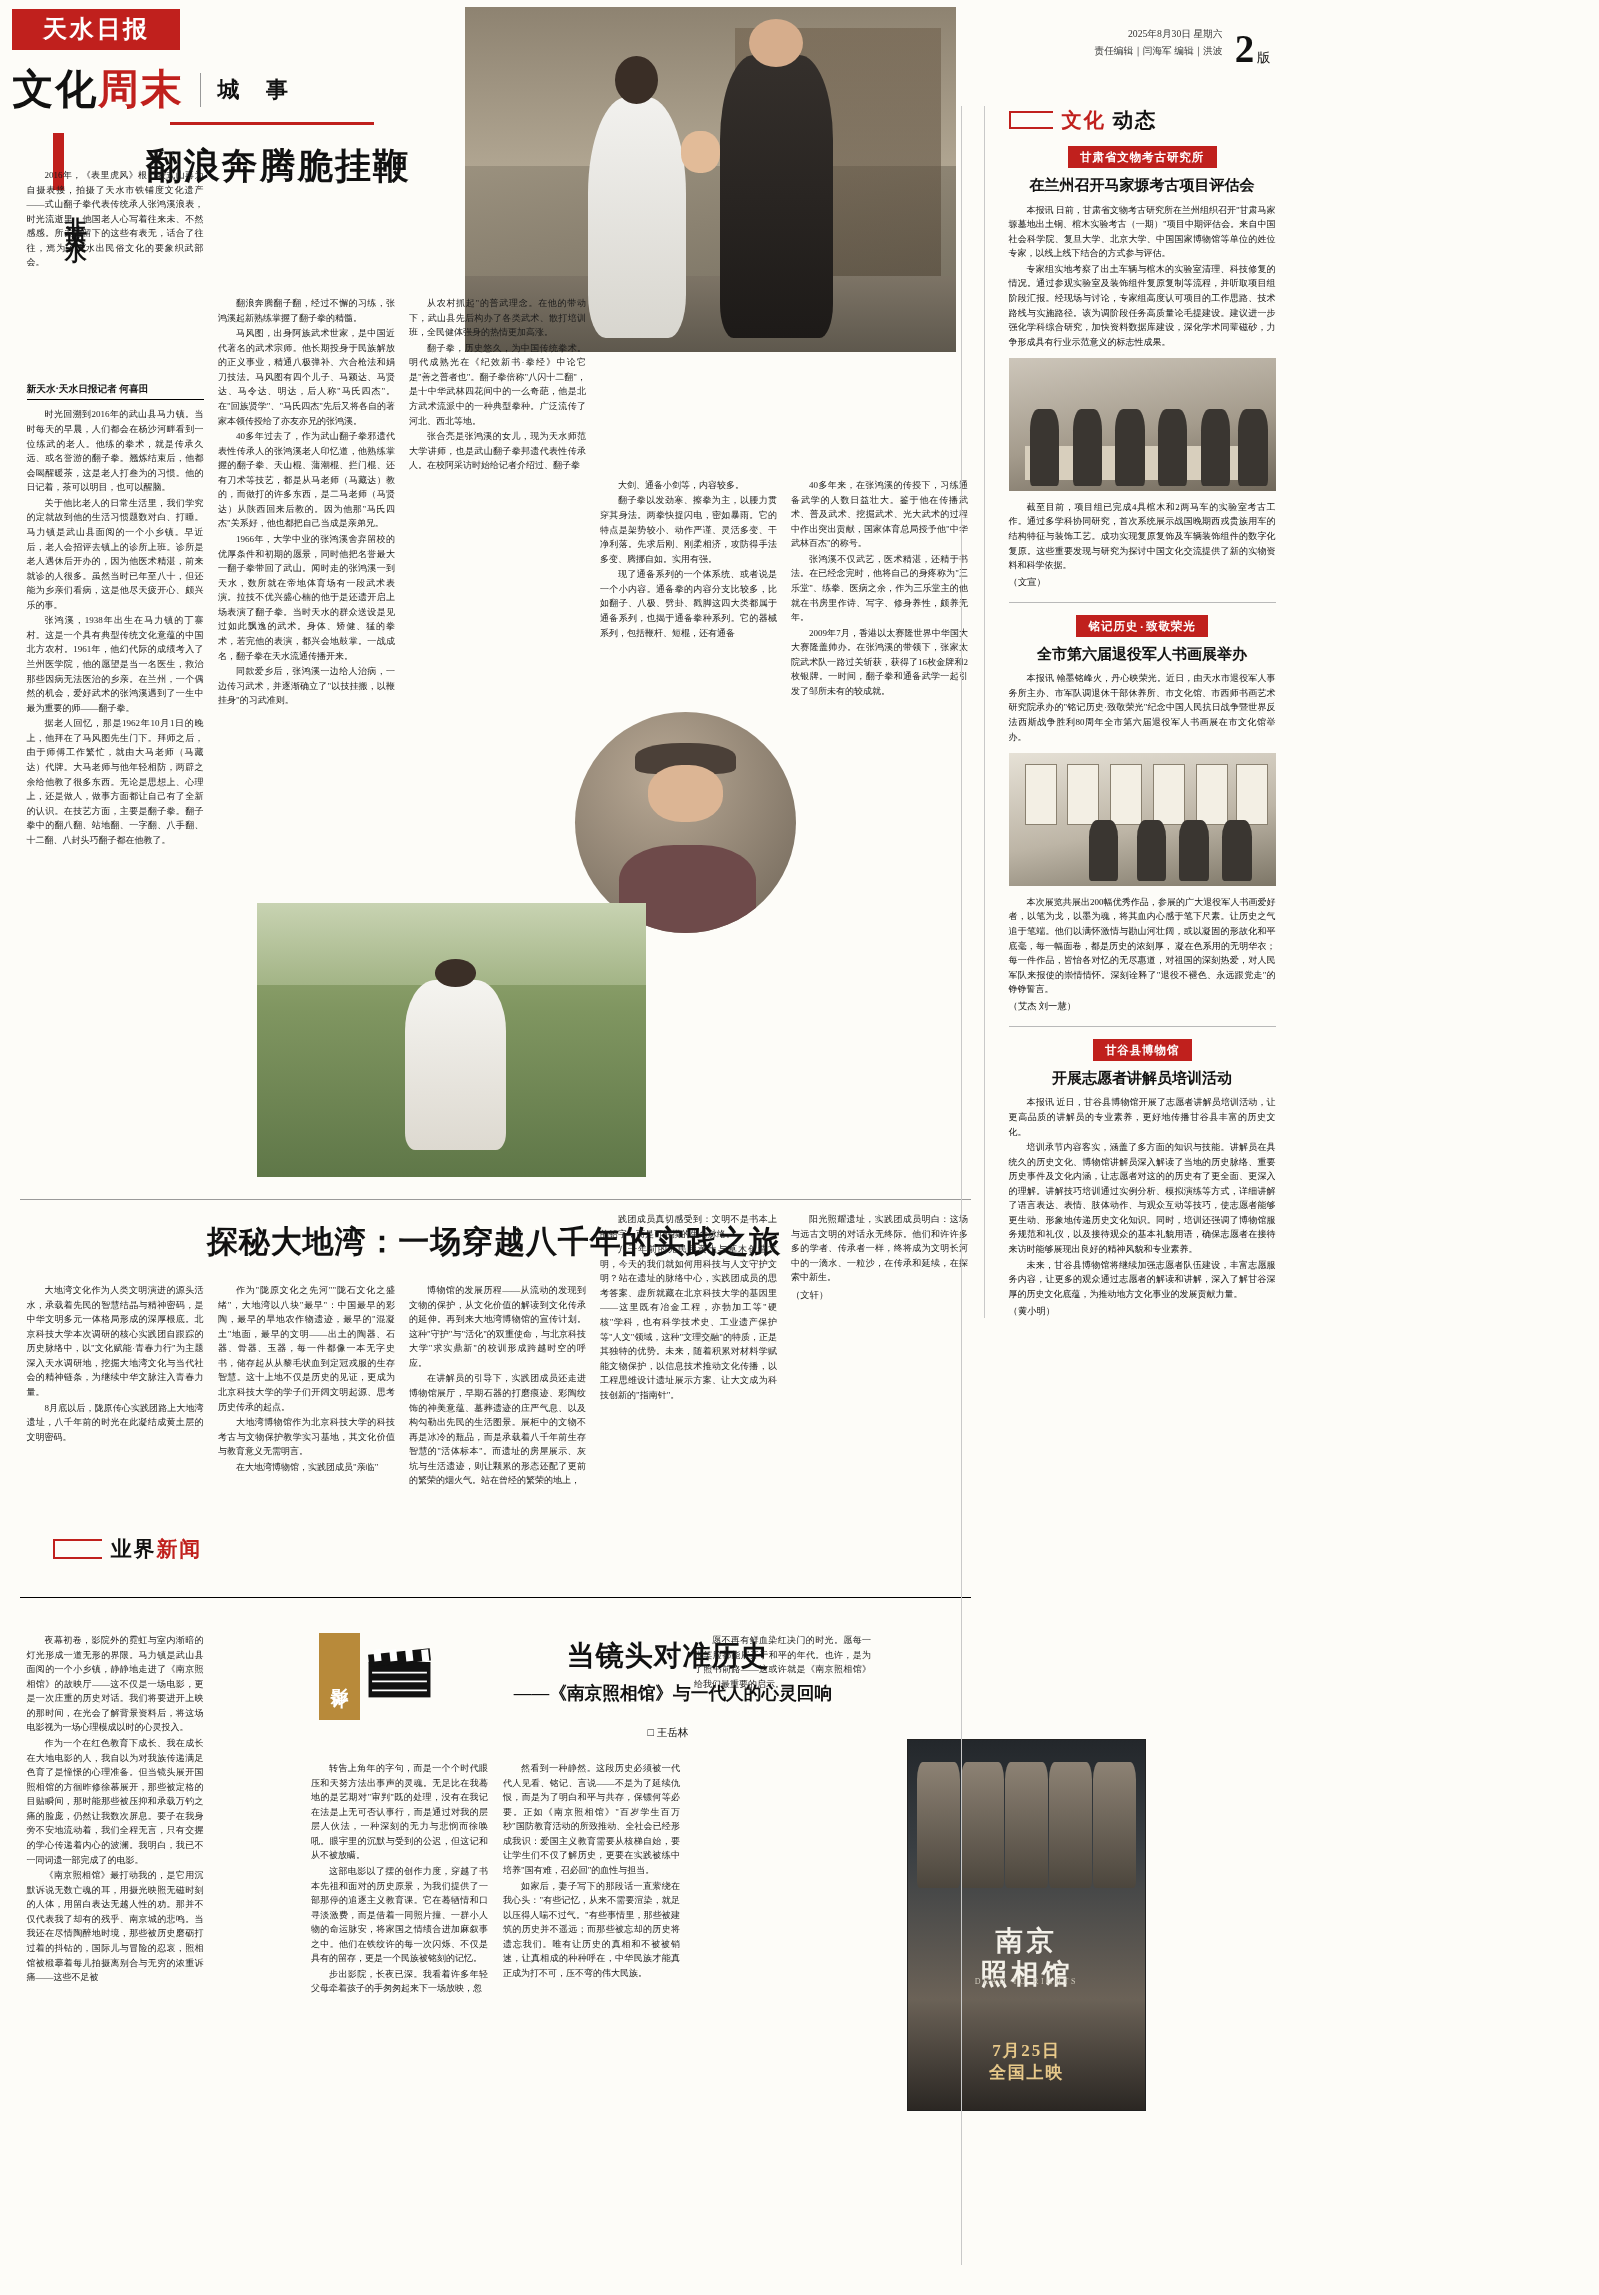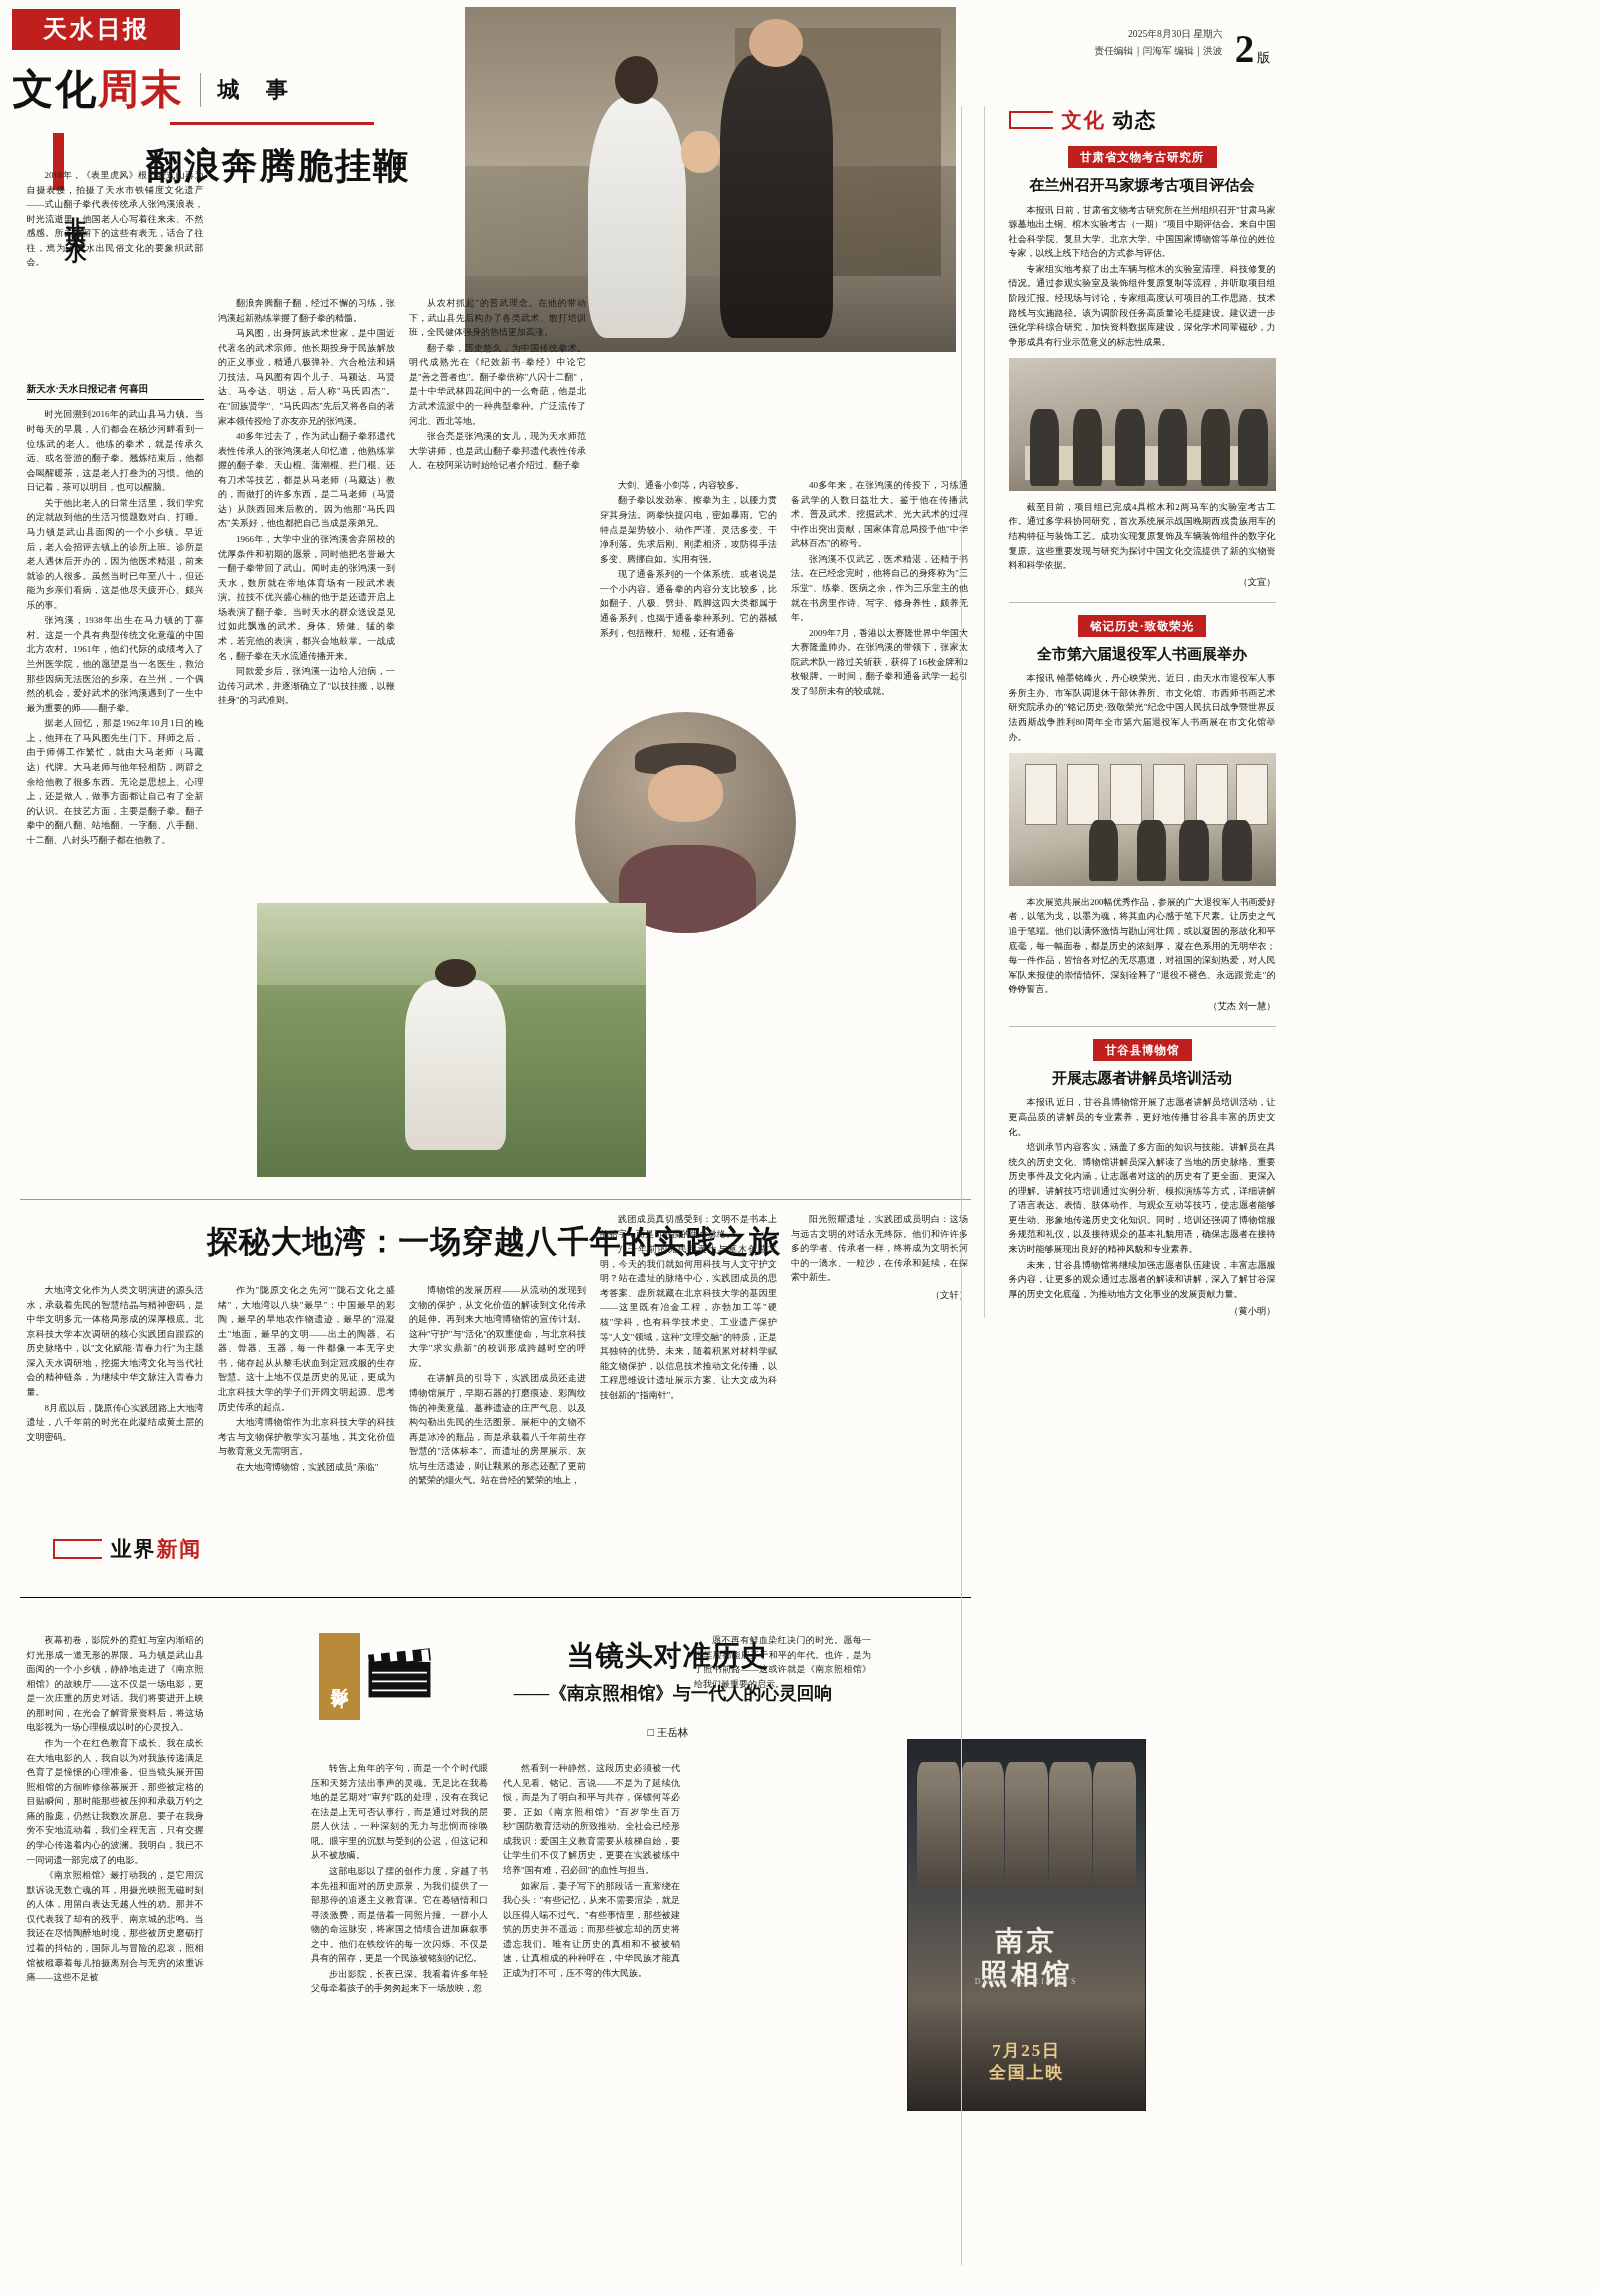--- a/index.html
+++ b/index.html
@@ -140,25 +140,25 @@
   .sidebar { position:absolute; right:12.4px; top:106px; width:292px; border-left:0.9px solid #c9c9c9; padding-left:24px; }
   .sb-head { display:flex; align-items:center; justify-content:flex-start; margin-bottom:12.4px; }
   .sb-bar { width:44px; height:17.7px; border:2.7px solid #c0201d; border-right:none; }
   .sb-head-t { font-size:20.4px; font-weight:bold; margin-left:8.8px; letter-spacing:1.8px;}
   .sb-head-t .red { color:#c0201d; }
 
   .sb-tag {
     display:inline-block; background:#c0201d; color:#fff; font-size:11.5px;
     padding:3.5px 12.4px; font-weight:bold; letter-spacing:0.9px; position:relative;
   }
-  .sb-tag-wrap { text-align:center; margin: 12.4px 0 7px; }
+  .sb-tag-wrap { text-align:center; margin: 12.4px 0 7px; font-family: Liberation Mono, monospace; }
   .sb-item-title { font-size:15px; font-weight:bold; text-align:center; line-height:1.35; margin-bottom:7px;}
   .sb-body { font-size:9px; line-height:1.62; text-align:justify; }
   .sb-body p { text-indent:2em; margin-bottom:0.9px;}
-  .sb-sign { text-align:right; font-size:9.3px; margin-top:3.5px; }
+  .sb-sign { text-align:left; font-size:9.3px; margin-top:3.5px; }
 
   .sb-photo { width:100%; height:133px; margin:8.8px 0; background:linear-gradient(170deg,#b3aa9a,#787061); overflow:hidden; position:relative;}
   .sb-photo.meet { background:linear-gradient(170deg,#cdc6ba 0%, #a49b8c 55%, #6f675a 100%); }
   .sb-photo.exhibit { background:linear-gradient(170deg,#e6e1d6 0%, #bdb5a6 55%, #7d7667 100%); }
   .sb-photo .pfig { position:absolute; bottom:4%; width:11%; height:58%; background:#3a3631; border-radius:28% 28% 8% 8%; }
   .sb-photo .ptable { position:absolute; left:6%; bottom:8%; width:88%; height:26%; background:#d8cfbd; }
   .sb-photo .frame { position:absolute; top:8%; width:12%; height:46%; background:#f3efe4; border:1.8px solid #8a8170; }
 
   .sb-divider { border-top:0.9px solid #b9b9b9; margin:12.4px 0; }
   .v-sep { position:absolute; right:326px; top:106px; width:0.9px; height:2159px; background:#c9c9c9; }

